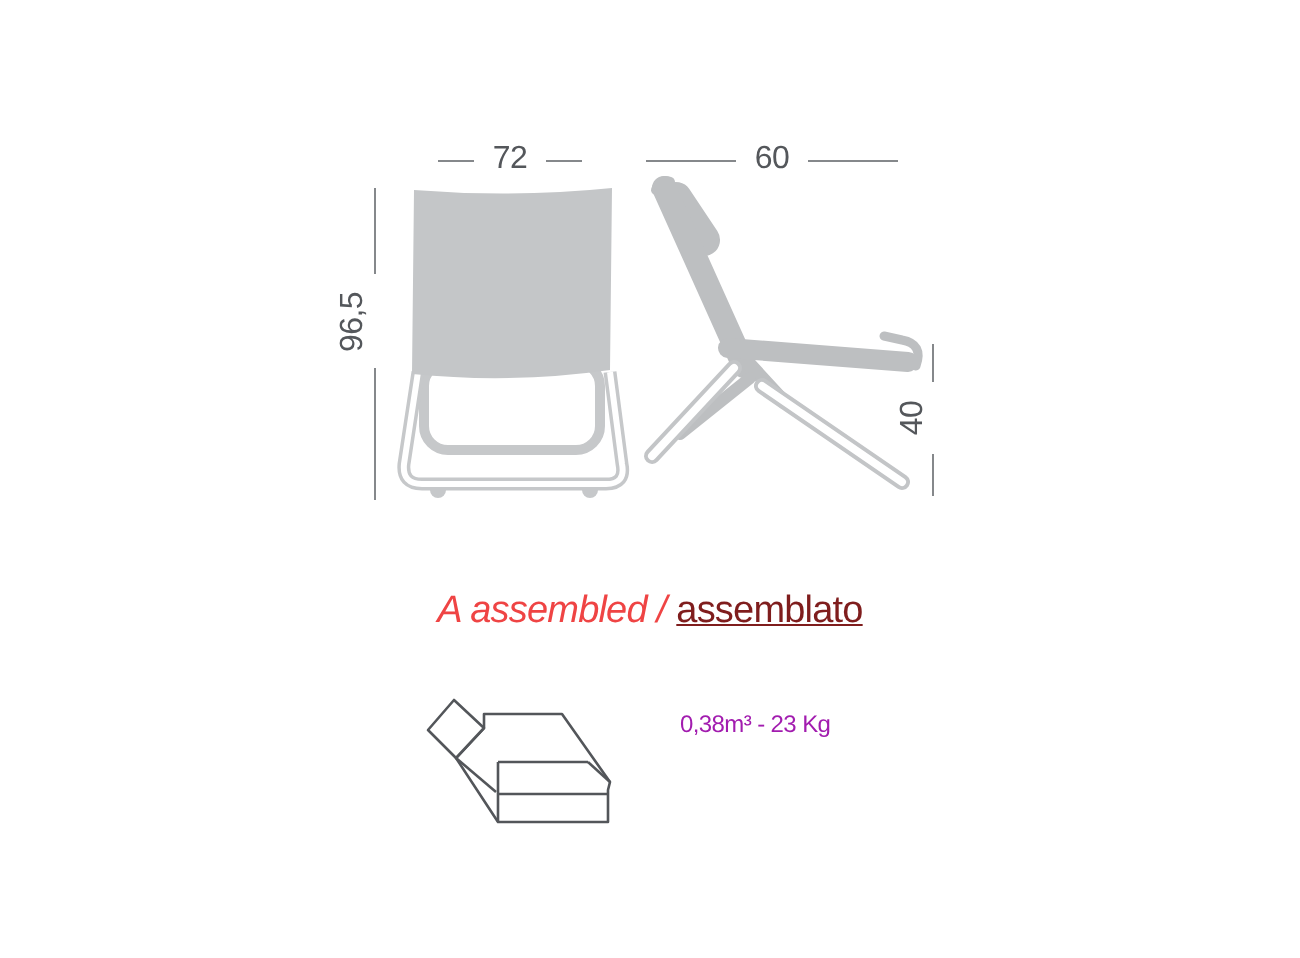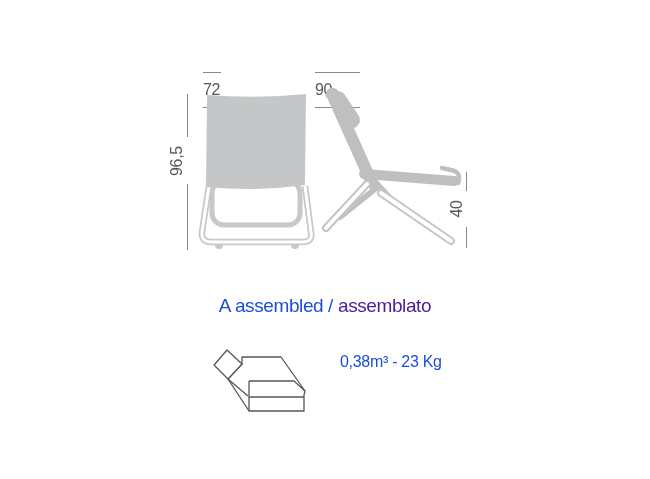--- a/index.html
+++ b/index.html
@@ -1,50 +1,50 @@
 <!DOCTYPE html>
 <html><head>
 <meta charset="utf-8">
 <style>
   html,body{margin:0;padding:0;background:#fff;}
   #canvas{
     position:relative;width:650px;height:479px;background:#ffffff;
     font-family:"Liberation Sans", sans-serif;overflow:hidden;
   }
   
-  .dim-row{position:absolute;display:flex;justify-content:center;gap:9px;flex-direction:column;}
+  .dim-row{position:absolute;display:flex;align-items:center;justify-content:center;gap:9px;}
   .dim-dash{height:1px;background:#85888b;flex:0 0 auto;}
   .dim-label{font-size:16px;color:#54575b;letter-spacing:-0.3px;line-height:1;white-space:nowrap;}
   .vline{position:absolute;width:1px;background:#85888b;}
   .vlabel{position:absolute;display:flex;align-items:center;justify-content:center;
           transform:rotate(-90deg);transform-origin:center;}
   
   .caption{position:absolute;left:0;right:0;top:296px;text-align:center;
            font-size:19px;letter-spacing:-0.4px;line-height:1.1;}
-  .caption .en{color:#1d4ed8;}
-  .caption .it{color:#4c1d95;margin-left:5px;}
+  .caption .en{color:#ef4444;font-style:italic;}
+  .caption .it{color:#7f1d1d;margin-left:5px;text-decoration:underline;}
   
-  .pack-text{position:absolute;left:340px;top:352px;font-size:16px;line-height:20px;
-             color:#1d4ed8;letter-spacing:-0.3px;}
+  .pack-text{position:absolute;left:340px;top:352px;font-size:12px;line-height:20px;
+             color:#a21caf;letter-spacing:-0.3px;}
   svg{position:absolute;display:block;}
 </style>
 </head>
 <body>
 
 <div id="canvas">
 
   <div class="dim-row" style="left:203px;top:72px;width:104px;">
     <span class="dim-dash" style="width:18px"></span>
     <span class="dim-label">72</span>
     <span class="dim-dash" style="width:18px"></span>
   </div>
 
   <div class="dim-row" style="left:315px;top:72px;width:142px;">
     <span class="dim-dash" style="width:45px"></span>
-    <span class="dim-label">90</span>
+    <span class="dim-label">60</span>
     <span class="dim-dash" style="width:45px"></span>
   </div>
 
   <div class="vline" style="left:187px;top:94px;height:43px;"></div>
   <div class="vlabel" style="left:147px;top:151px;width:60px;height:20px;">
     <span class="dim-label">96,5</span>
   </div>
   <div class="vline" style="left:187px;top:184px;height:66px;"></div>
 
   <div class="vline" style="left:466px;top:172px;height:19px;"></div>

